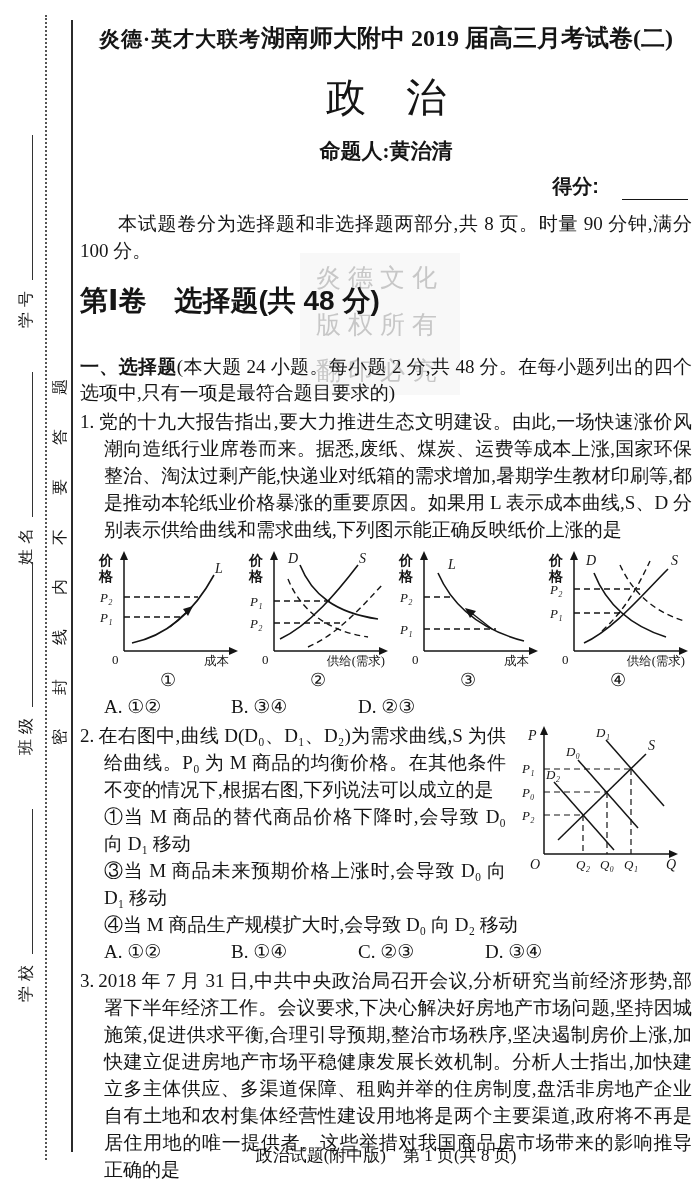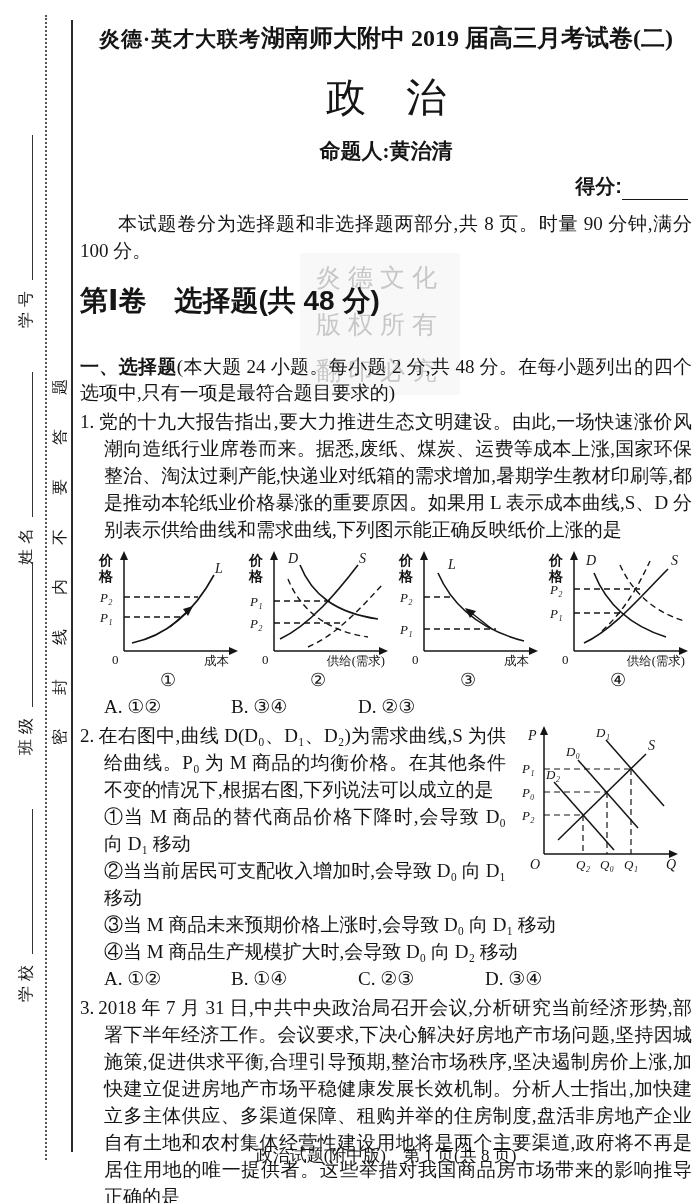--- a/index.html
+++ b/index.html
@@ -23,21 +23,21 @@
   .content{position:absolute;left:80px;top:14px;width:612px;z-index:1;}
   .hline{text-align:center;white-space:nowrap;font-weight:bold;margin-top:8px;}
   .hline .brand{font-size:21px;font-weight:900;letter-spacing:1px;}
   .hline .rest{font-size:24px;}
   .subject{text-align:center;font-family:"Liberation Sans","DejaVu Sans",sans-serif;
            font-weight:normal;font-size:40px;margin:16px 0 0 0;}
   .examiner{text-align:center;font-family:Liberation Serif, serif;
             font-weight:bold;font-size:21px;margin-top:12px;}
   .scorerow{display:flex;justify-content:flex-end;align-items:flex-end;
             font-family:"Liberation Sans","DejaVu Sans",sans-serif;font-weight:bold;
-            font-size:20px;margin-top:8px;padding-right:4px;}
+            font-size:20px;margin-top:8px;padding-right:4px;gap:23px;}
   .scoreblank{display:inline-block;width:66px;border-bottom:1.5px solid #151515;height:18px;}
   .intro{font-size:19px;line-height:27px;text-indent:2em;text-align:justify;margin:10px 0 0 0;}
   .section{text-align:left;font-family:"Liberation Sans","DejaVu Sans",sans-serif;
            font-weight:bold;font-size:28px;margin:18px 0 0 0;}
   .parthead{font-size:19px;line-height:26px;text-align:justify;margin:34px 0 0 0;}
   .parthead b{font-family:"Liberation Sans","DejaVu Sans",sans-serif;font-size:19px;}
   .q{font-size:19px;line-height:27px;text-align:justify;padding-left:24px;margin-top:2px;}
   .qp{margin:0;text-indent:-24px;}
   .qnum{margin-right:4px;}
   .qitem{margin:0;}
@@ -242,21 +242,20 @@
           <text class="its" x="62" y="147">Q₂</text>
           <text class="its" x="86" y="147">Q₀</text>
           <text class="its" x="110" y="147">Q₁</text>
           <text class="it" x="16" y="147">O</text>
           <text class="it" x="152" y="147">Q</text>
         </svg>
       </div>
 
       <p class="qp"><span class="qnum">2.</span><span>在右图中,曲线 D(D₀、D₁、D₂)为需求曲线,S 为供给曲线。P₀ 为 M 商品的均衡价格。在其他条件不变的情况下,根据右图,下列说法可以成立的是</span></p>
       <div class="qitem">①当 M 商品的替代商品价格下降时,会导致 D₀ 向 D₁ 移动</div>
-      <div class="qitem">②当当前居民可支配收入增加时,会导致 D₀ 向 D₁ 移动</div>
       <div class="qitem">③当 M 商品未来预期价格上涨时,会导致 D₀ 向 D₁ 移动</div>
       <div class="qitem">④当 M 商品生产规模扩大时,会导致 D₀ 向 D₂ 移动</div>
 
       <div class="opts">
         <span>A. ①②</span>
         <span>B. ①④</span>
         <span>C. ②③</span>
         <span>D. ③④</span>
       </div>
     </div>

